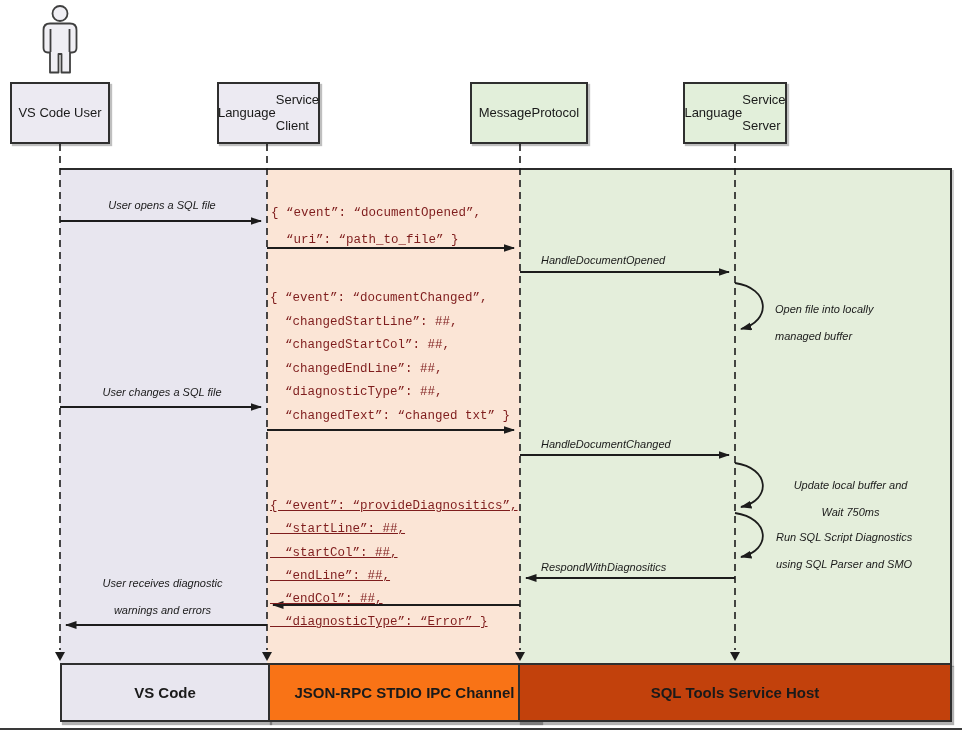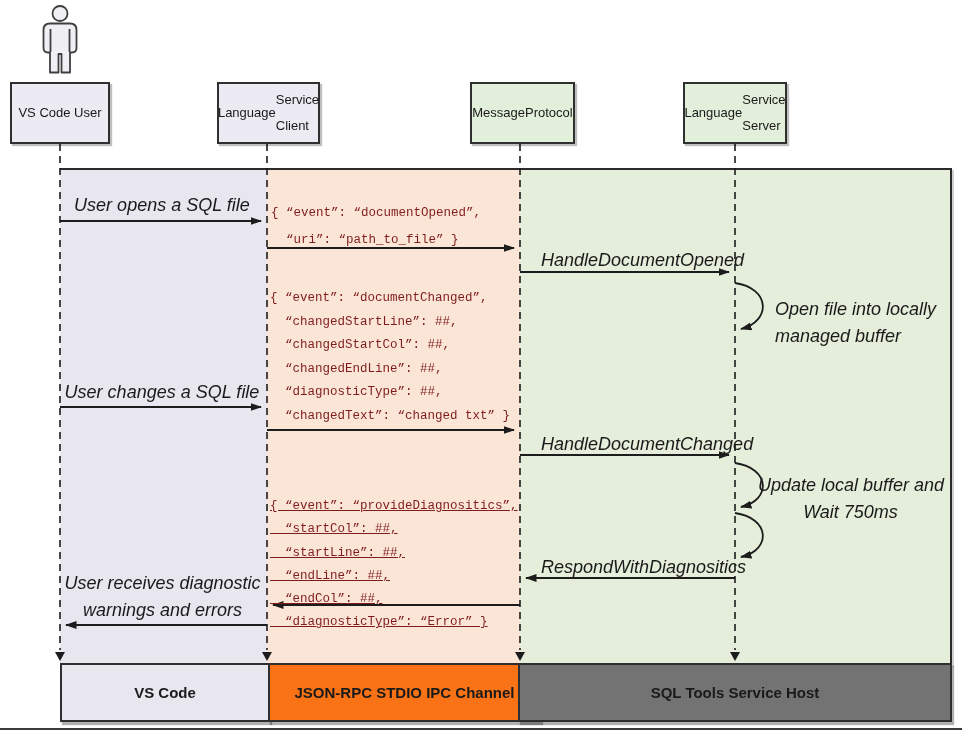--- a/index.html
+++ b/index.html
@@ -23,21 +23,21 @@
   
   .actor-box{
     position:absolute;top:82px;height:62px;background:#eceaf2;
     border:2px solid #2f2f2f;box-sizing:border-box;
     display:flex;flex-direction:row;justify-content:center;align-items:center;
     font-size:13px;line-height:26px;z-index:4;box-shadow:2px 2px 1px rgba(0,0,0,0.25);
   }
   .actor-green{background:#e2efda;}
   
   .lab{
-    position:absolute;font-style:italic;font-size:18px;line-height:16px;
+    position:absolute;font-style:italic;font-size:11px;line-height:16px;
     white-space:nowrap;z-index:3;
   }
   .lab-center{text-align:center;}
   .lab-stack{line-height:27px;white-space:nowrap;}
   
   .code{
     position:absolute;font-family:"Liberation Mono","DejaVu Sans Mono",monospace;
     font-size:12.5px;color:#7f1d1d;z-index:3;
   }
   .code div{white-space:pre;}
@@ -45,21 +45,21 @@
   .code-2{line-height:23.5px;}
   .code-3{line-height:23.3px;}
   
   .footer-box{
     position:absolute;top:663px;height:59px;border:2px solid #2f2f2f;box-sizing:border-box;
     display:flex;align-items:center;justify-content:center;
     font-size:15px;font-weight:bold;z-index:4;box-shadow:2px 3px 1px rgba(0,0,0,0.3);
   }
   #footer-vscode{left:60px;width:210px;background:#e8e6ef;}
   #footer-ipc{left:268px;width:273px;background:#f97316;}
-  #footer-host{left:518px;width:434px;background:#737373;}
+  #footer-host{left:518px;width:434px;background:#c2410c;}
   
   #bottom-rule{position:absolute;left:0;top:728px;width:962px;height:2px;background:#3a3a3a;z-index:1;}
 </style>
 </head>
 <body>
 
 <div id="stage">
 
   <div id="lanes">
     <div class="lane lane-vscode"></div>
@@ -116,21 +116,21 @@
     </g>
   </svg>
 
   <div class="actor-box" style="left:10px;width:100px;">
     <div>VS Code User</div>
   </div>
   <div class="actor-box" style="left:217px;width:103px;">
     <div>Language</div>
     <div>Service Client</div>
   </div>
-  <div class="actor-box actor-green" style="left:470px;width:105px;">
+  <div class="actor-box actor-green" style="left:470px;width:118px;">
     <div>Message</div>
     <div>Protocol</div>
   </div>
   <div class="actor-box actor-green" style="left:683px;width:104px;">
     <div>Language</div>
     <div>Service Server</div>
   </div>
 
   <div class="lab lab-center" style="left:62px;top:197px;width:200px;">User opens a SQL file</div>
   <div class="lab lab-center" style="left:62px;top:384px;width:200px;">User changes a SQL file</div>
@@ -146,39 +146,43 @@
   <div class="code code-2" style="left:270px;top:287px;">
     <div>{ “event”: “documentChanged”,</div>
     <div>  “changedStartLine”: ##,</div>
     <div>  “changedStartCol”: ##,</div>
     <div>  “changedEndLine”: ##,</div>
     <div>  “diagnosticType”: ##,</div>
     <div>  “changedText”: “changed txt” }</div>
   </div>
   <div class="code code-3" style="left:270px;top:495px;text-decoration:underline;">
     <div>{ “event”: “provideDiagnositics”,</div>
+    <div>  “startLine”: ##,</div>
     <div>  “startCol”: ##,</div>
-    <div>  “startLine”: ##,</div>
     <div>  “endLine”: ##,</div>
     <div>  “endCol”: ##,</div>
     <div>  “diagnosticType”: “Error” }</div>
   </div>
 
   <div class="lab" style="left:541px;top:252px;">HandleDocumentOpened</div>
   <div class="lab" style="left:541px;top:436px;">HandleDocumentChanged</div>
   <div class="lab" style="left:541px;top:559px;">RespondWithDiagnositics</div>
 
   <div class="lab lab-stack" style="left:775px;top:296px;">
     <div>Open file into locally</div>
     <div>managed buffer</div>
   </div>
   <div class="lab lab-stack lab-center" style="left:758px;top:472px;width:185px;">
     <div>Update local buffer and</div>
     <div>Wait 750ms</div>
   </div>
+  <div class="lab lab-stack" style="left:776px;top:524px;">
+    <div>Run SQL Script Diagnostics</div>
+    <div>using SQL Parser and SMO</div>
+  </div>
 
   <div class="footer-box" id="footer-vscode">
     <span>VS Code</span>
   </div>
   <div class="footer-box" id="footer-ipc">
     <span>JSON-RPC STDIO IPC Channel</span>
   </div>
   <div class="footer-box" id="footer-host">
     <span>SQL Tools Service Host</span>
   </div>

